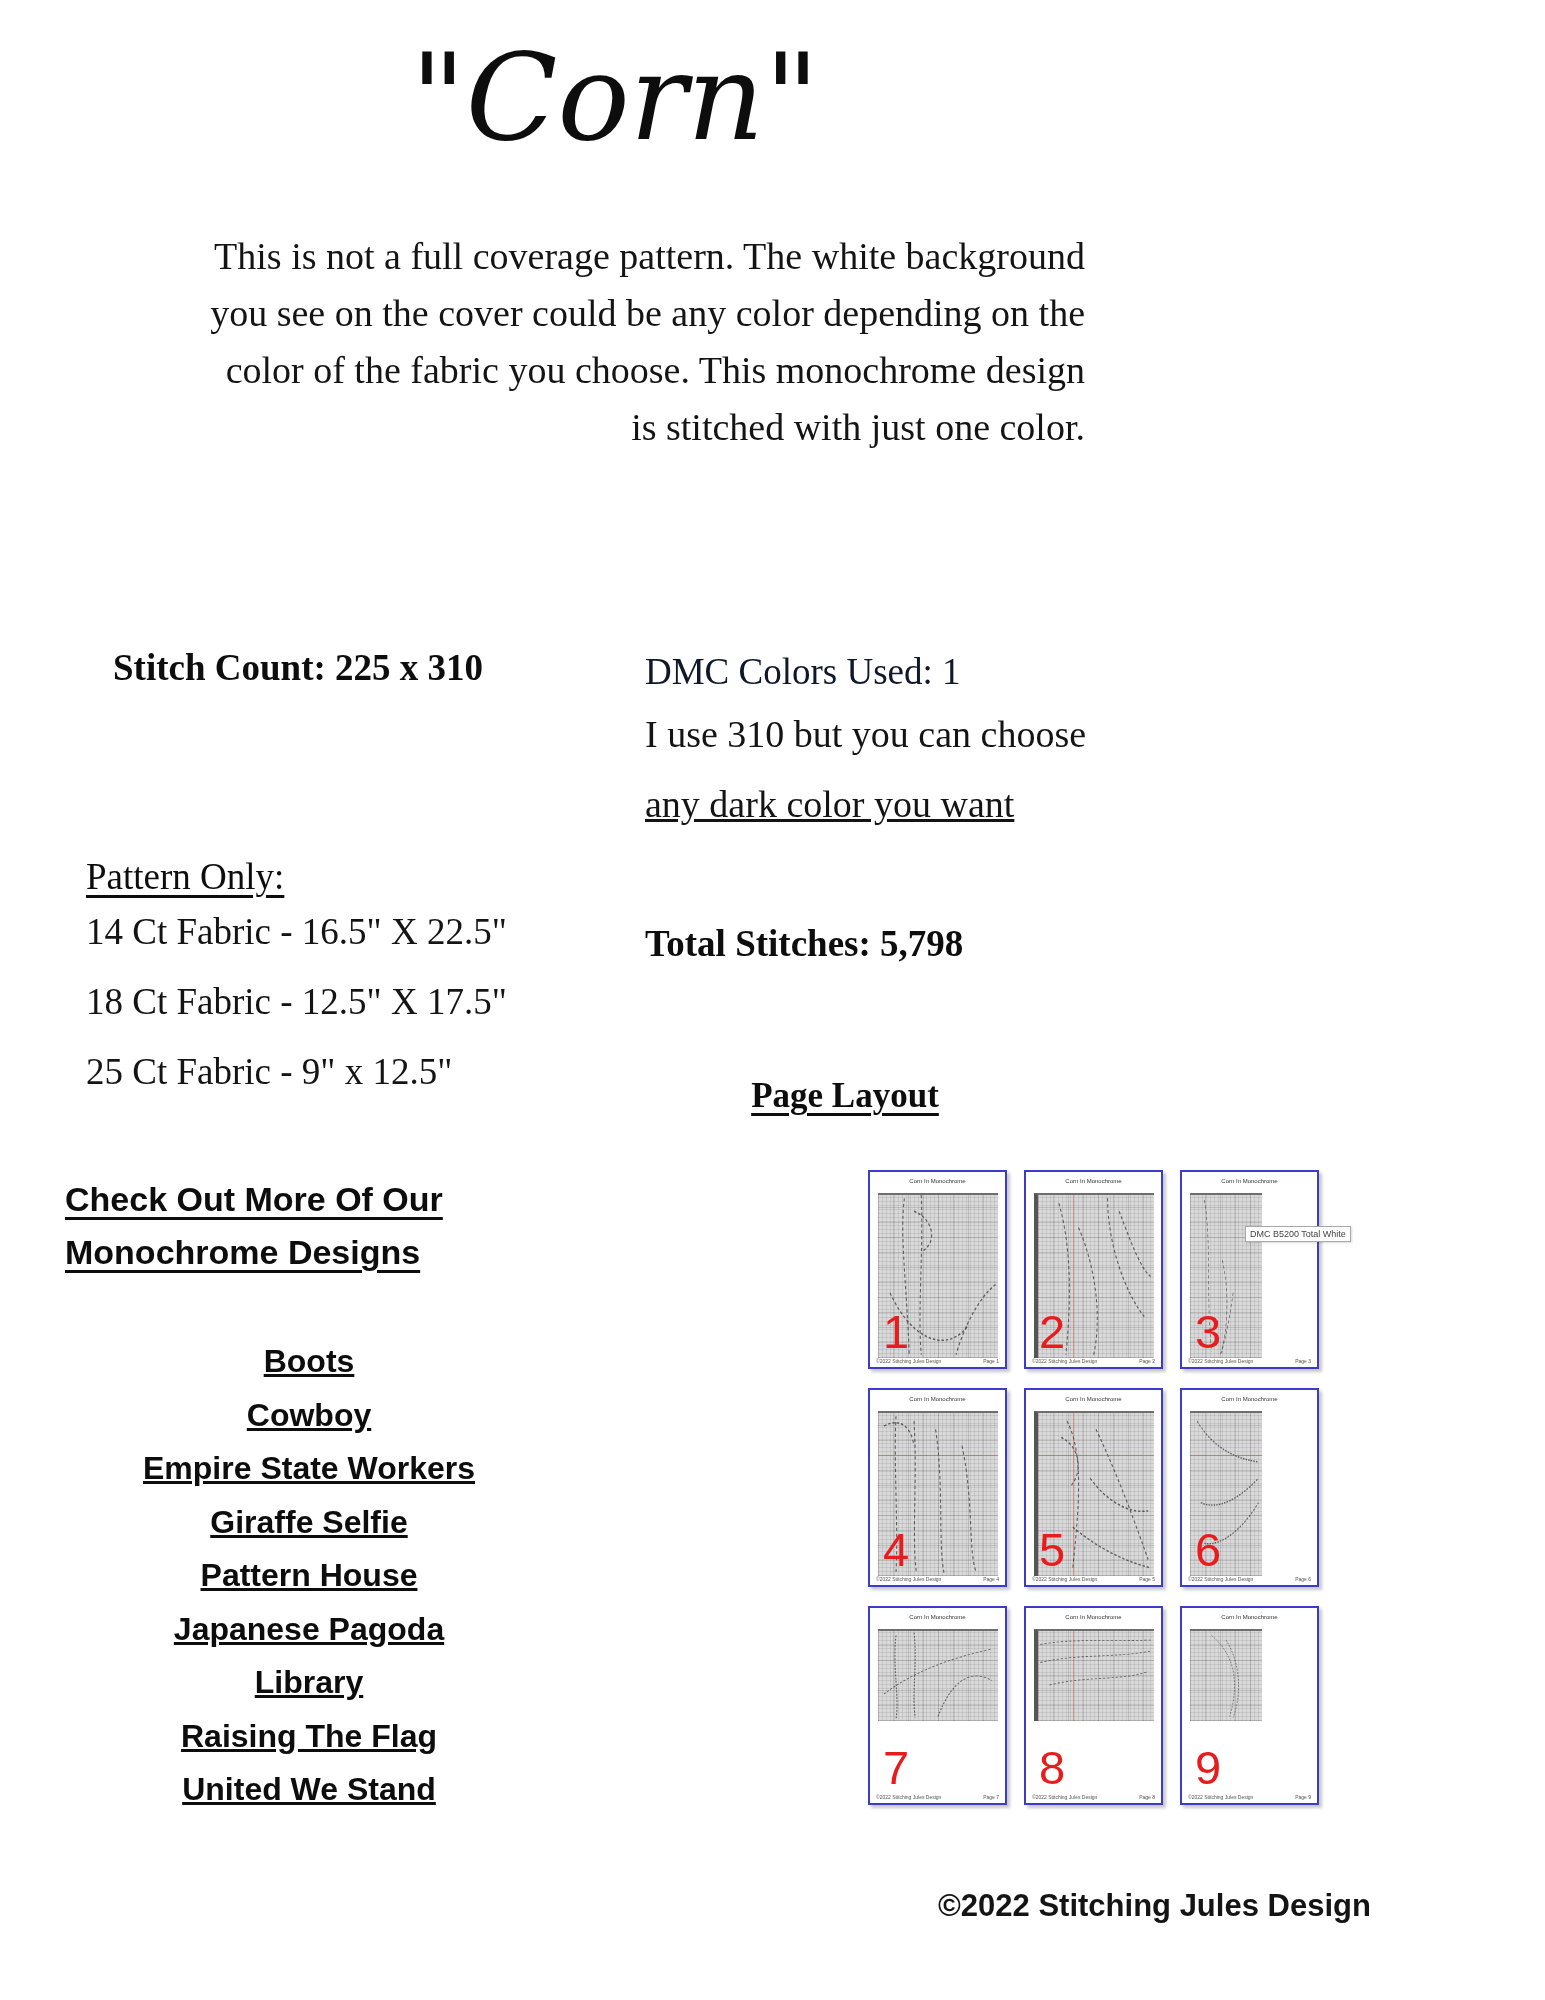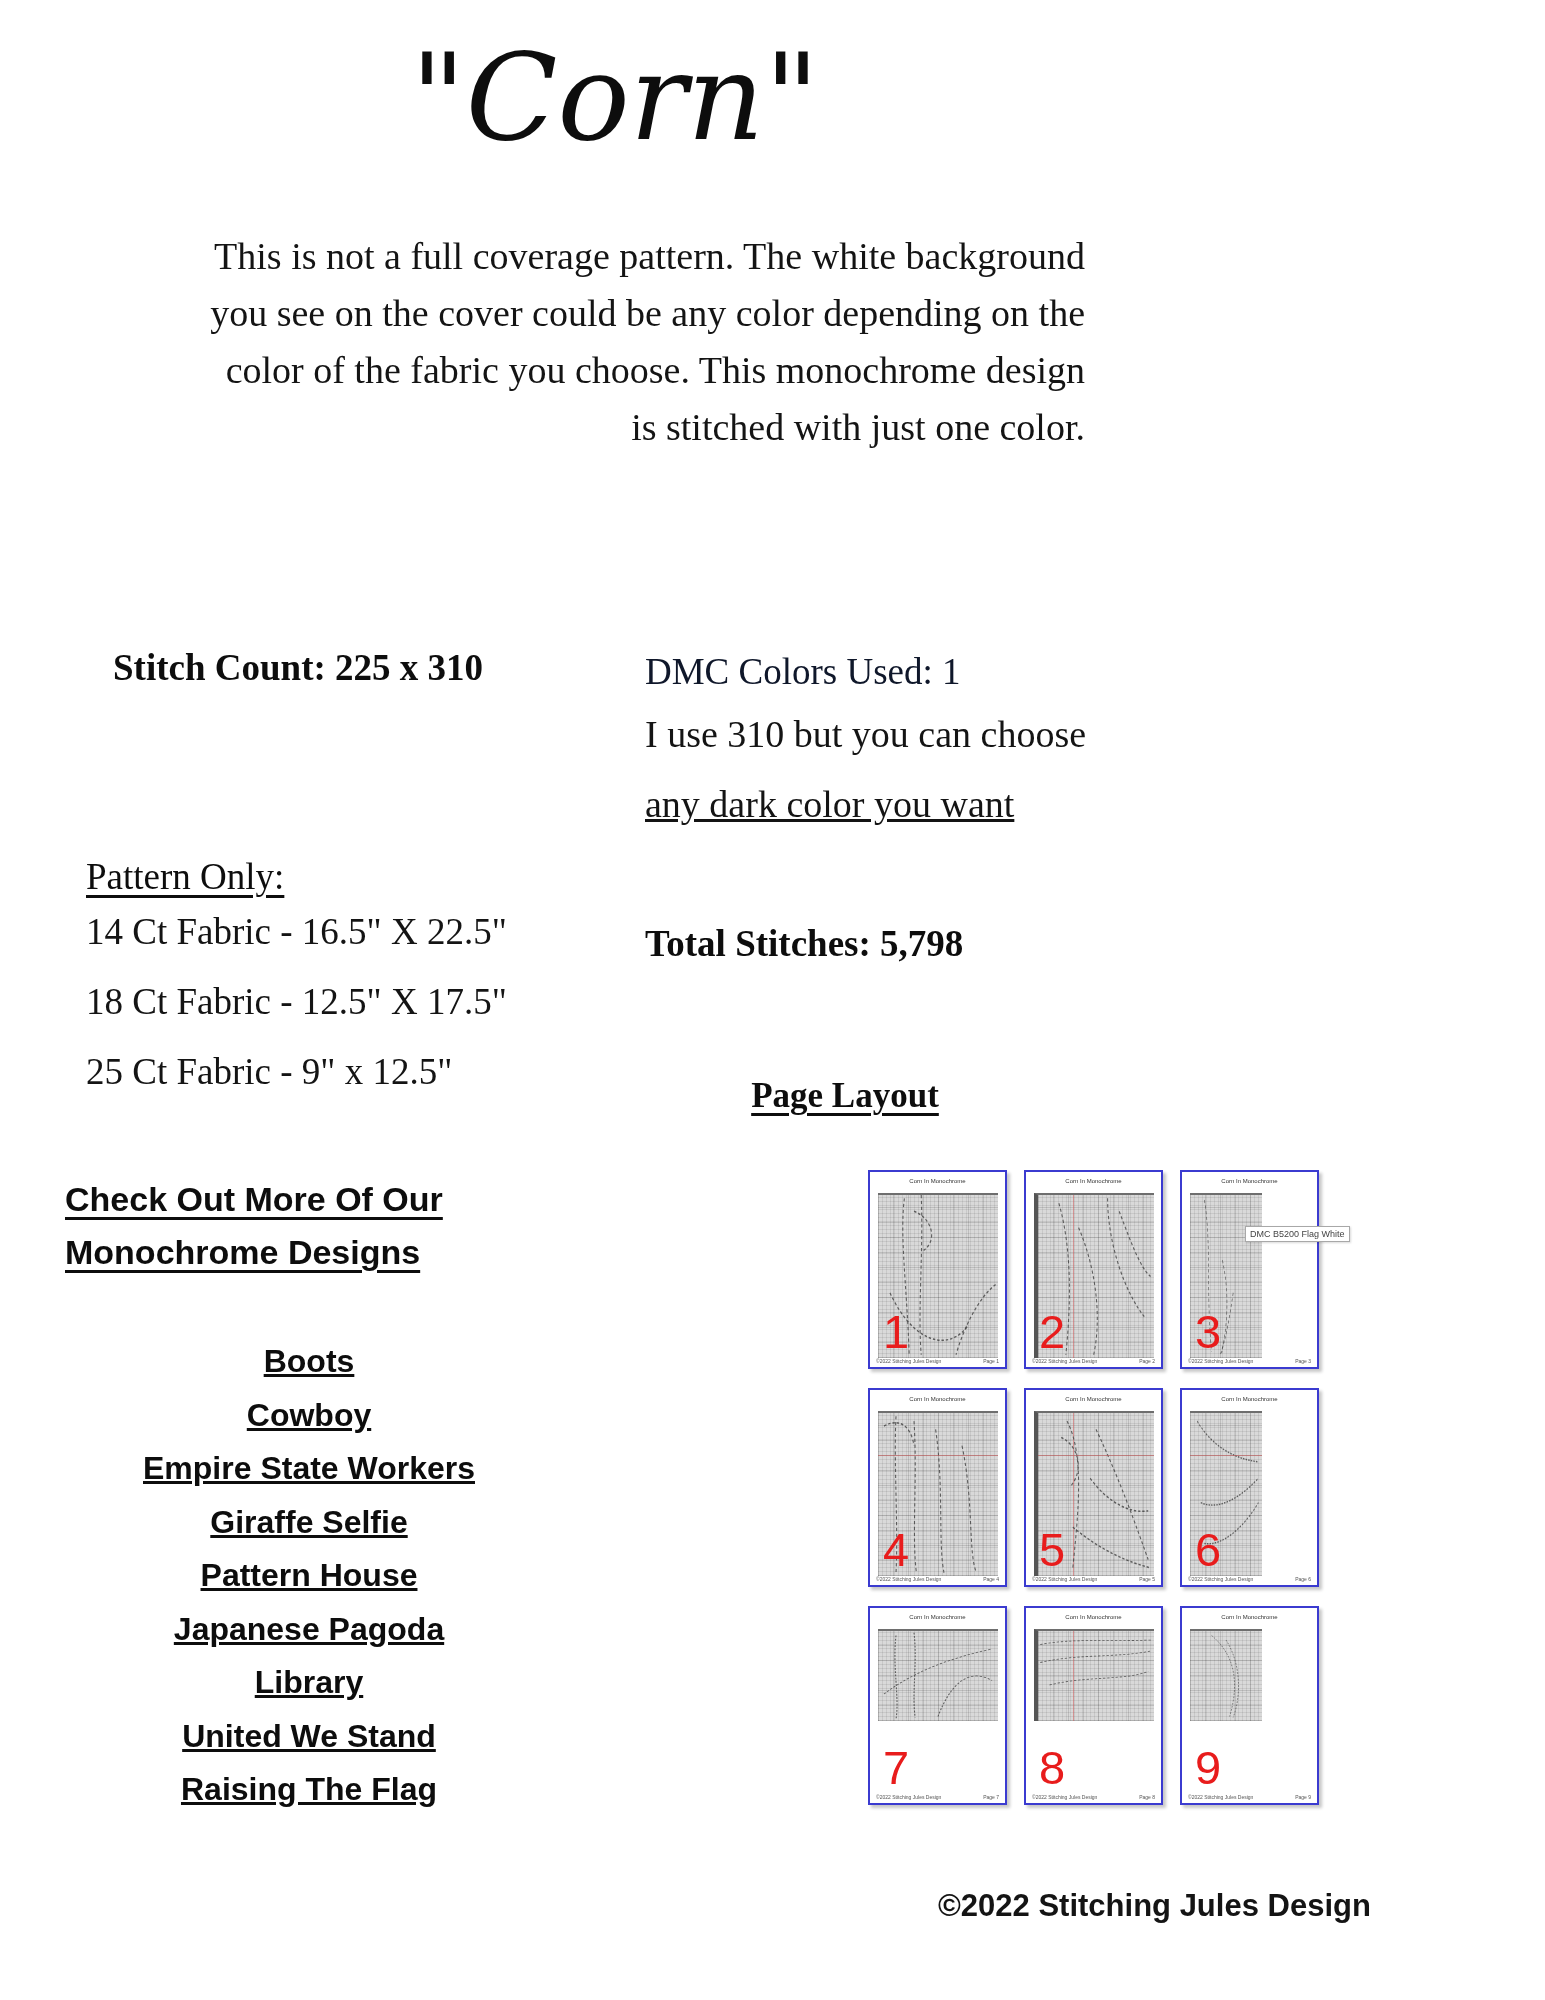--- a/index.html
+++ b/index.html
@@ -101,22 +101,22 @@
   <div class="abs more-heading mh1">Monochrome Designs</div>
 
   <div class="abs designs">
     <div>Boots</div>
     <div>Cowboy</div>
     <div>Empire State Workers</div>
     <div>Giraffe Selfie</div>
     <div>Pattern House</div>
     <div>Japanese Pagoda</div>
     <div>Library</div>
+    <div>Raising The Flag</div>
     <div>United We Stand</div>
-    <div>Raising The Flag</div>
   </div>
 
   <div class="abs dmc-heading">DMC Colors Used: 1</div>
   <div class="abs dmc-line d0">I use 310 but you can choose</div>
   <div class="abs dmc-line d1">any dark color you want</div>
   <div class="abs total-stitches">Total Stitches: 5,798</div>
   <div class="abs page-layout-heading">Page Layout</div>
 
   <div class="abs thumb-grid-wrap">
 
@@ -157,21 +157,21 @@
 
     <div class="thumb">
       <div class="thumb-header">Corn In Monochrome</div>
       <div class="thumb-grid g-left">
         <svg viewBox="0 0 100 100" preserveAspectRatio="none">
           <path class="stitch-path" d="M20,3 C30,30 22,60 30,96"></path>
           <path class="stitch-path" d="M45,40 C55,60 52,80 44,97"></path>
           <path class="stitch-path" d="M60,60 C55,75 50,88 42,98"></path>
         </svg>
       </div>
-      <div class="tooltip">DMC B5200 Flag White</div>
+      <div class="tooltip">DMC B5200 Total White</div>
       <div class="page-num">3</div>
       <div class="thumb-footer">
         <span>©2022 Stitching Jules Design</span>
         <span>Page 3</span>
       </div>
     </div>
 
     <div class="thumb">
       <div class="thumb-header">Corn In Monochrome</div>
       <div class="thumb-grid h-line">

